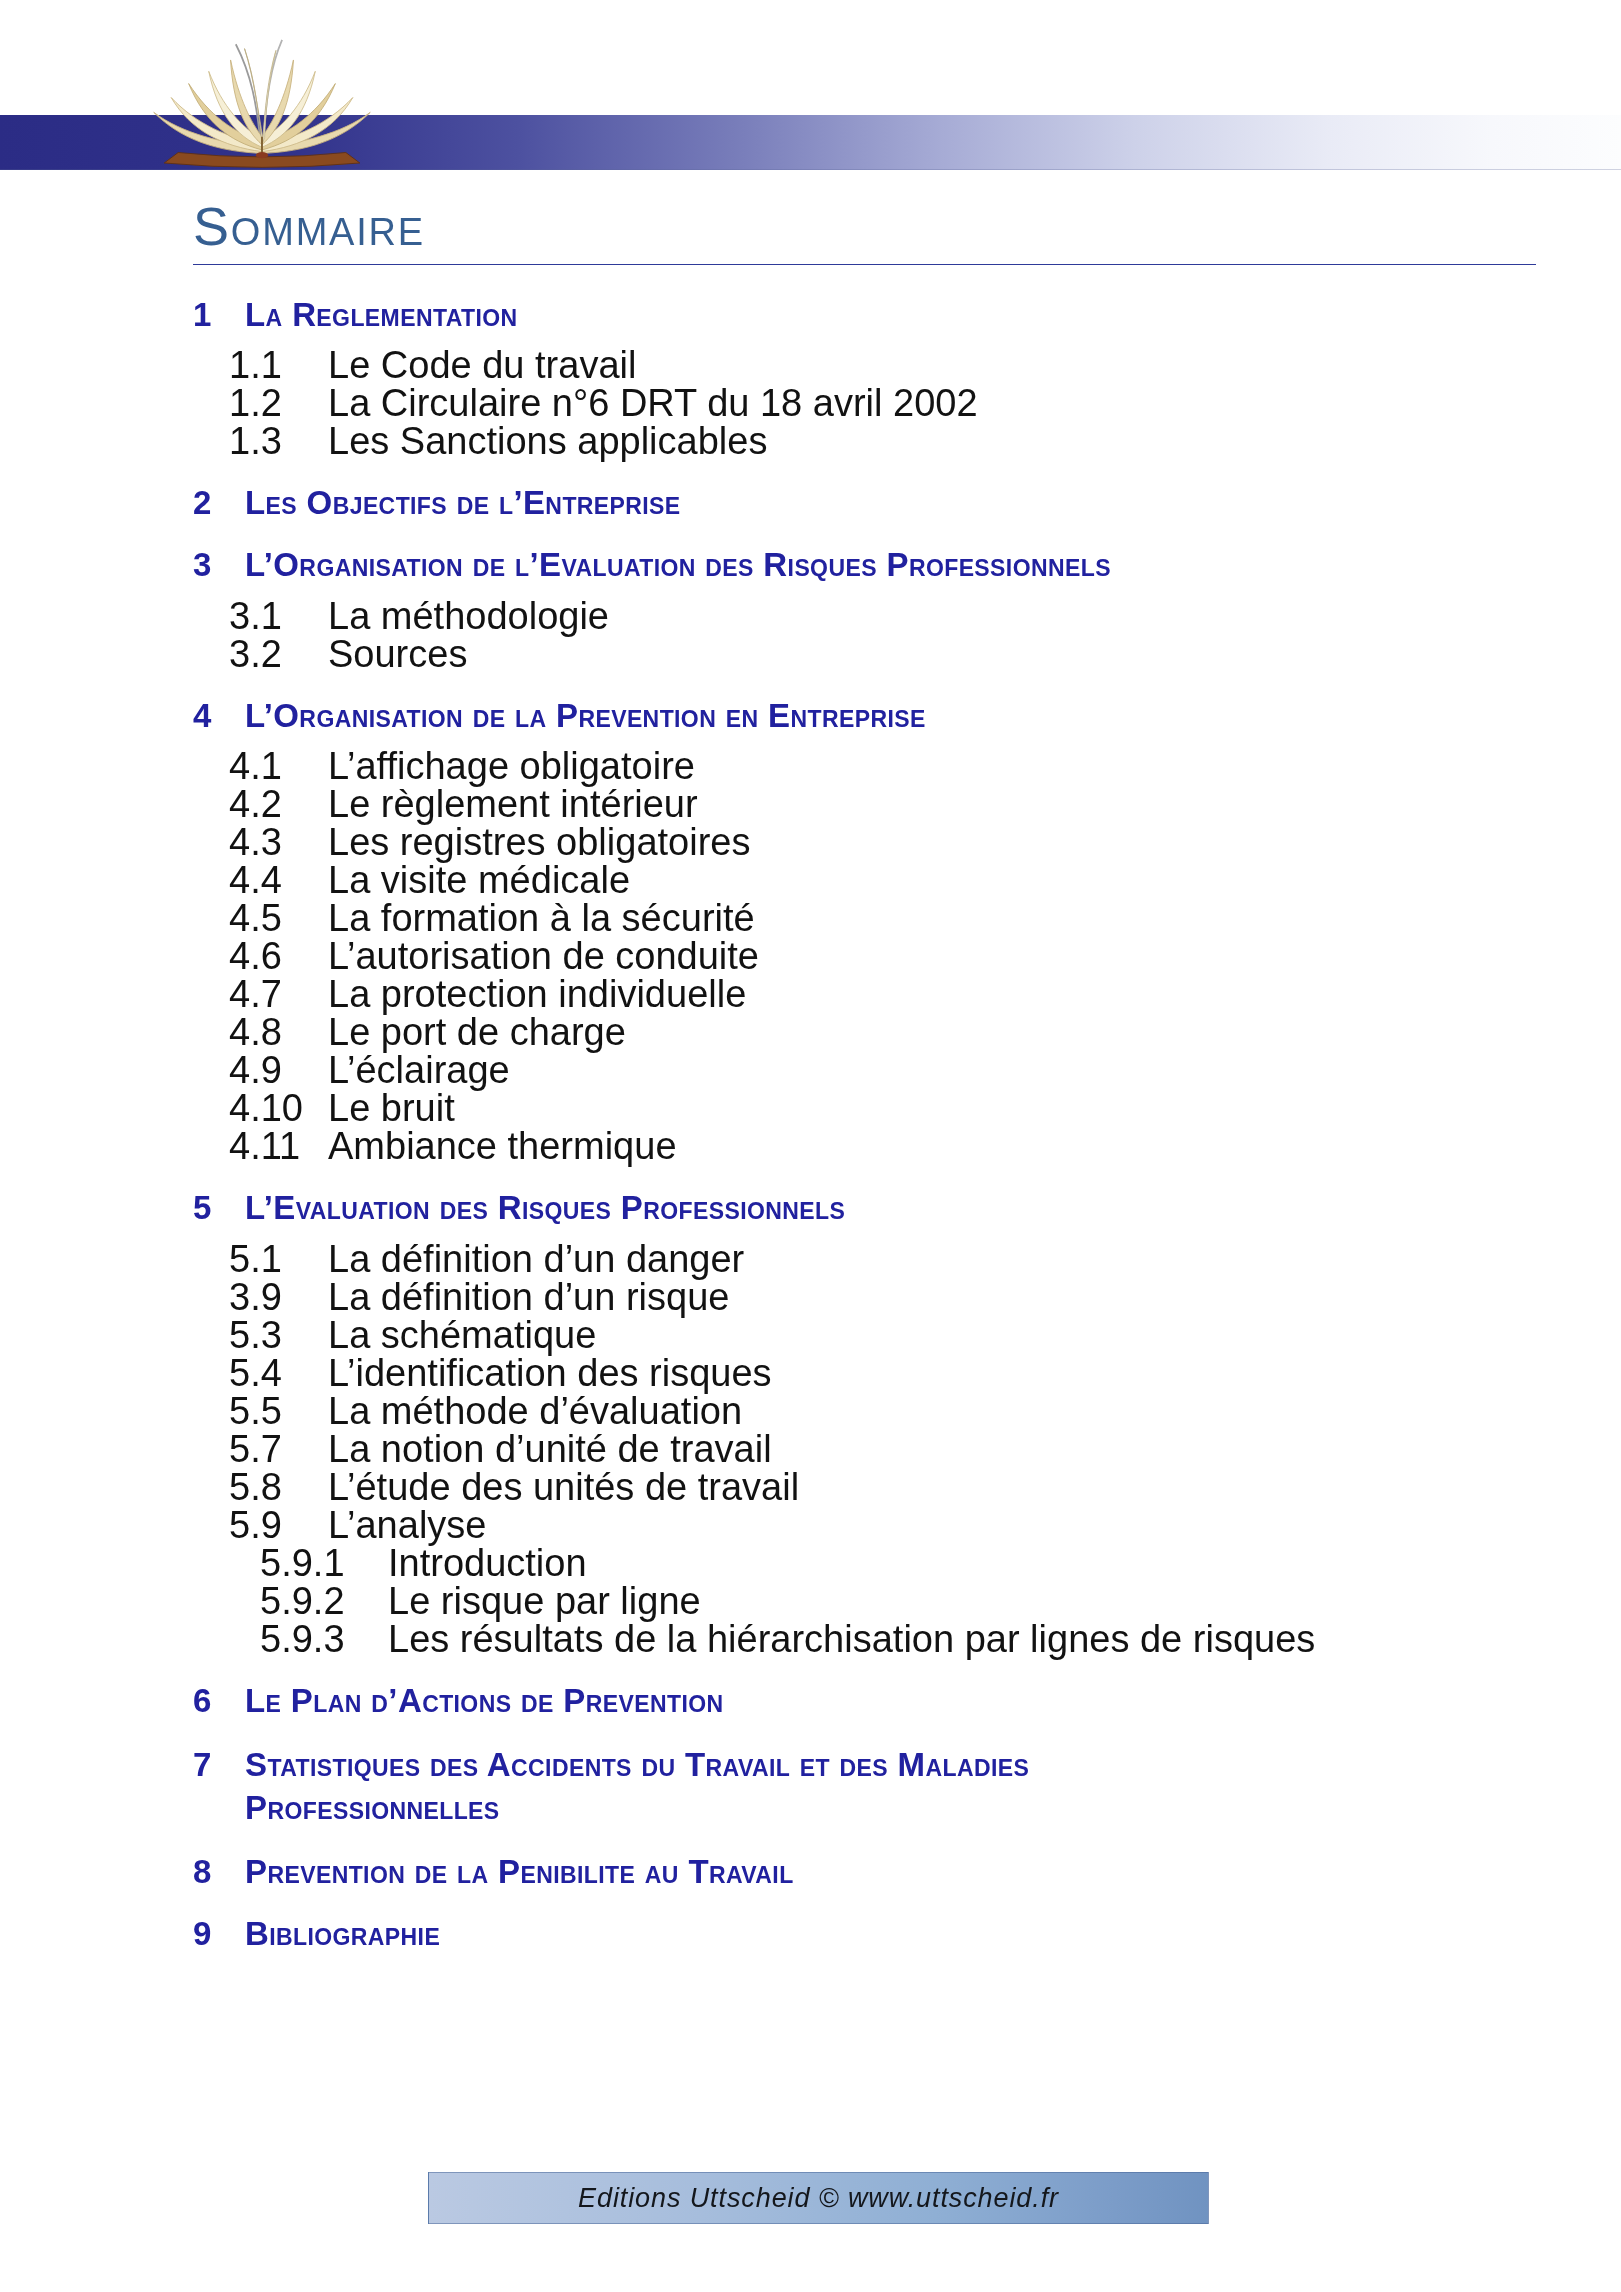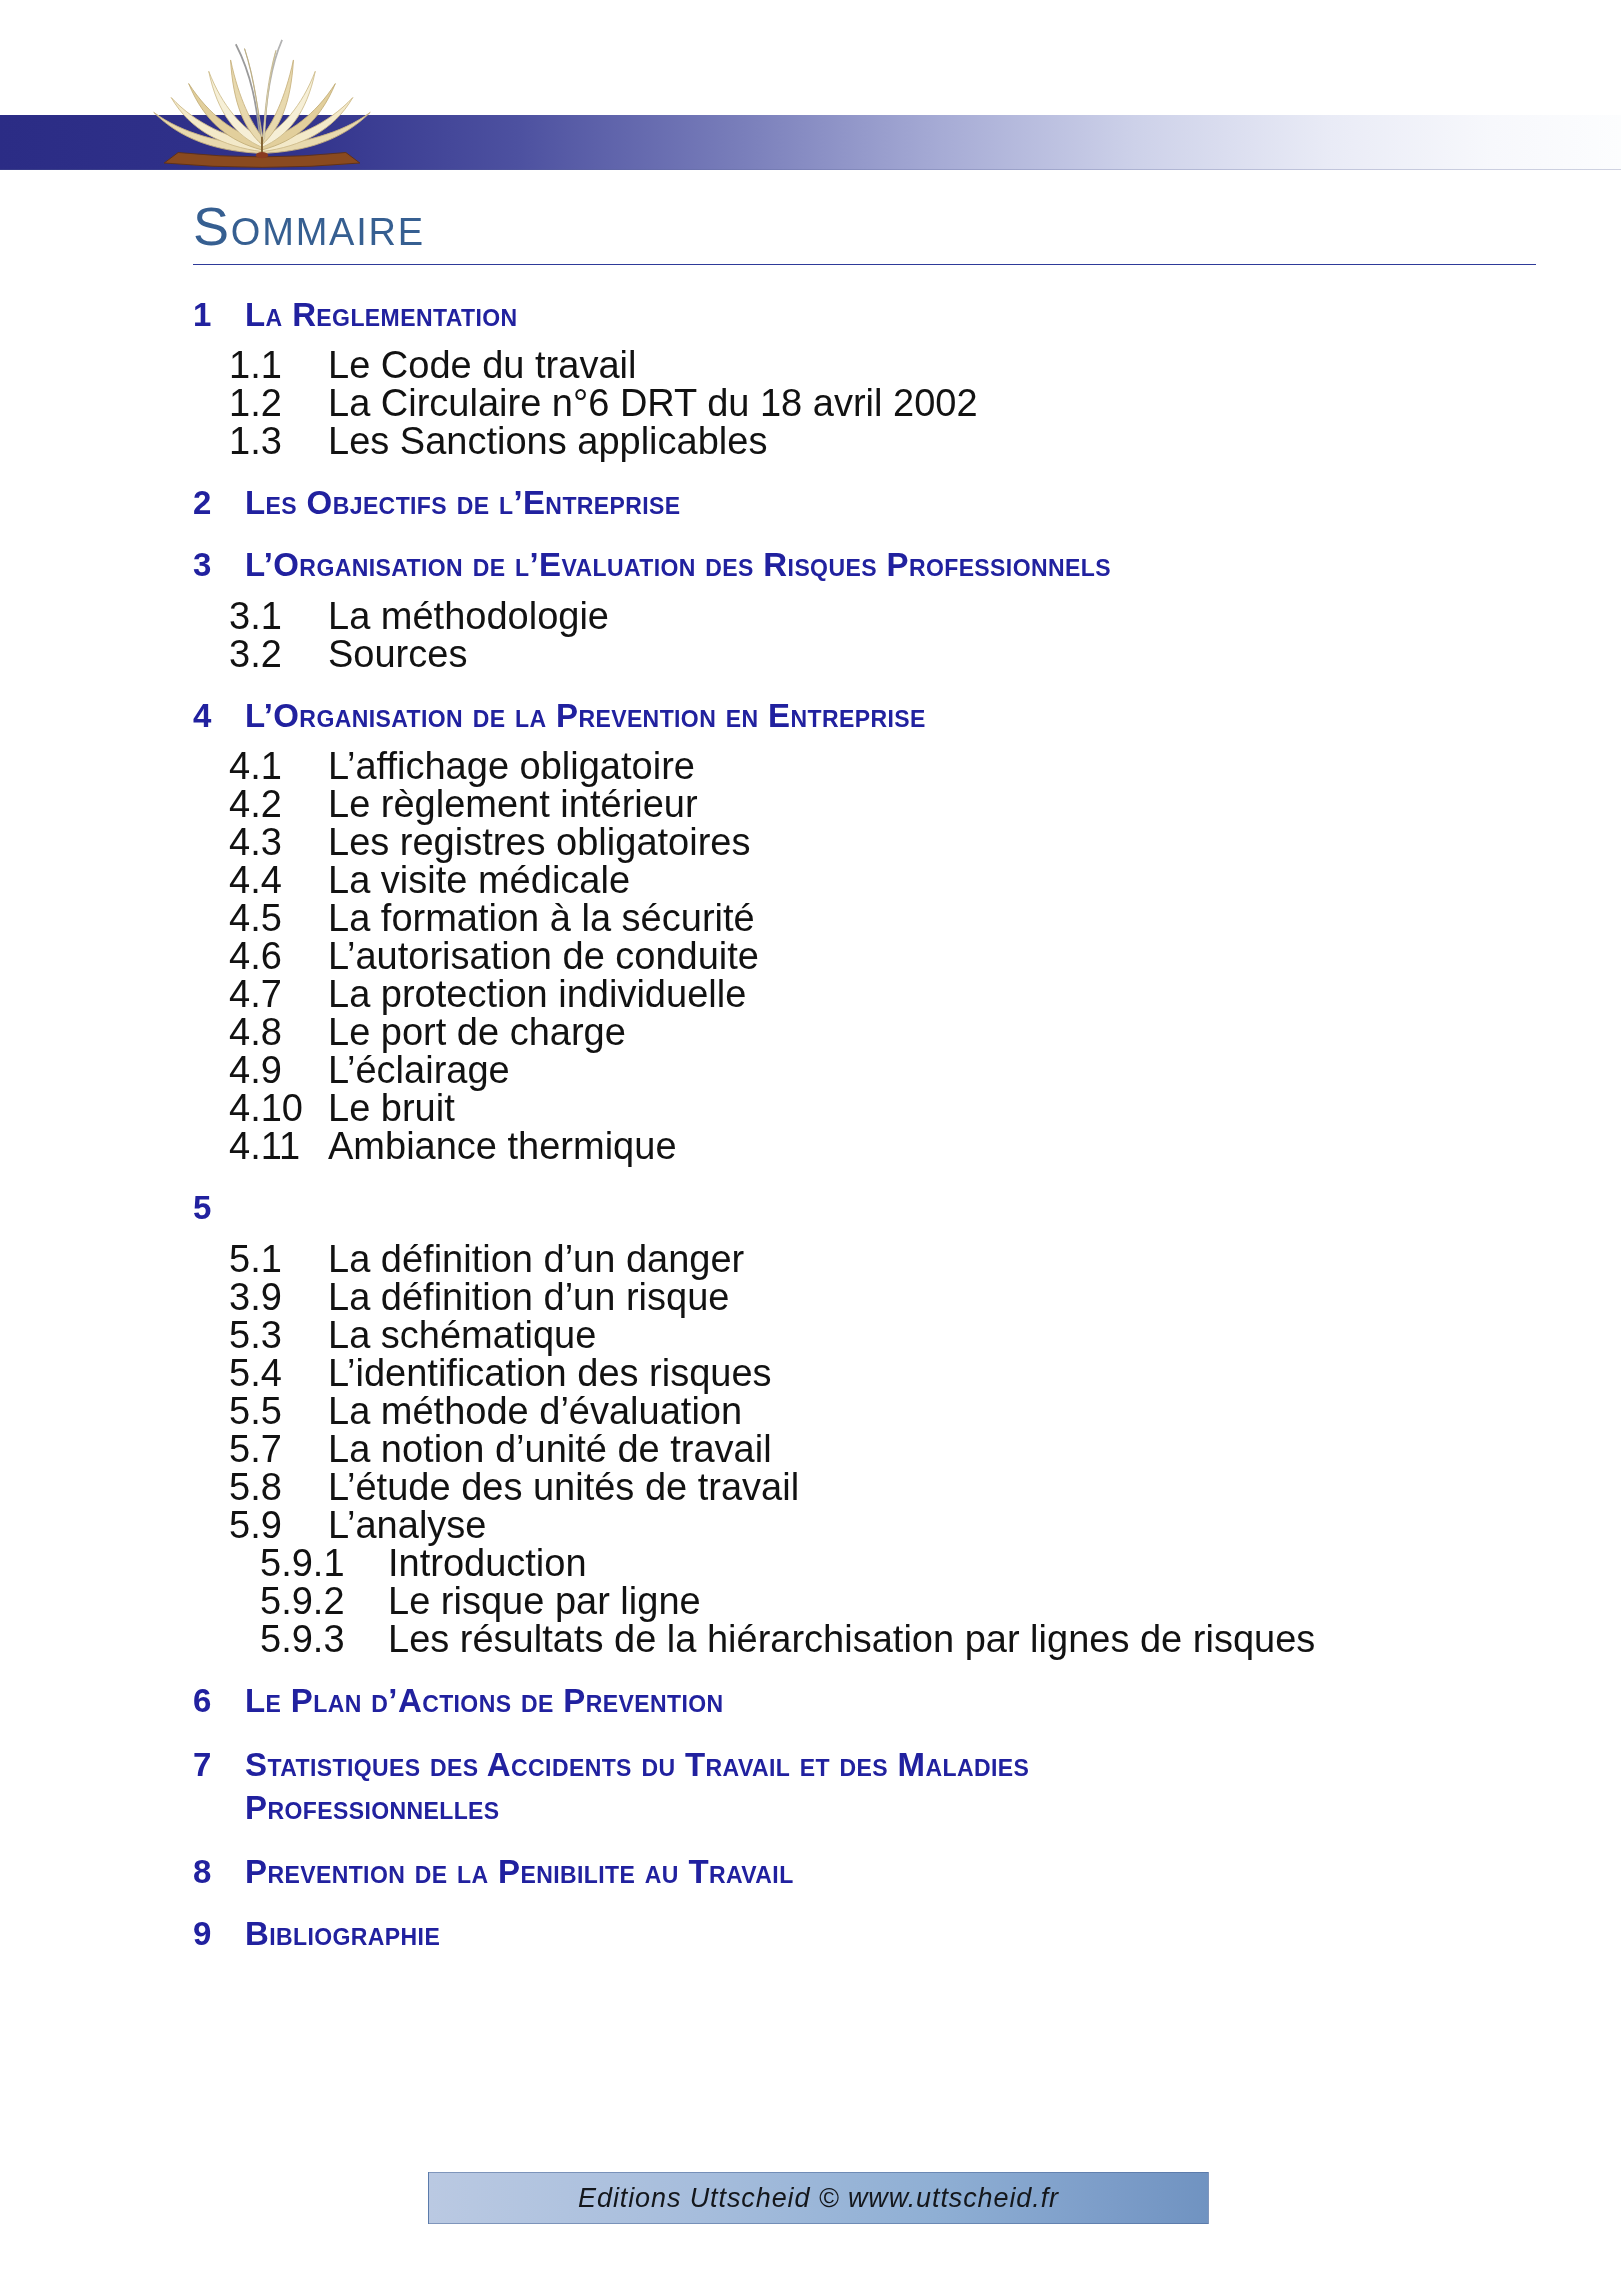--- a/index.html
+++ b/index.html
@@ -170,20 +170,21 @@
             <span class="s-num">4.10</span>
             <span class="s-label">Le bruit</span>
           </div>
           <div class="row d1">
             <span class="s-num">4.11</span>
             <span class="s-label">Ambiance thermique</span>
           </div>
         </div>
         <div class="h-row">
           <span class="h-num">5</span>
+          <span class="h-label">L’Evaluation des Risques Professionnels</span>
         </div>
         <div class="sub-list">
           <div class="row d1">
             <span class="s-num">5.1</span>
             <span class="s-label">La définition d’un danger</span>
           </div>
           <div class="row d1">
             <span class="s-num">3.9</span>
             <span class="s-label">La définition d’un risque</span>
           </div>

